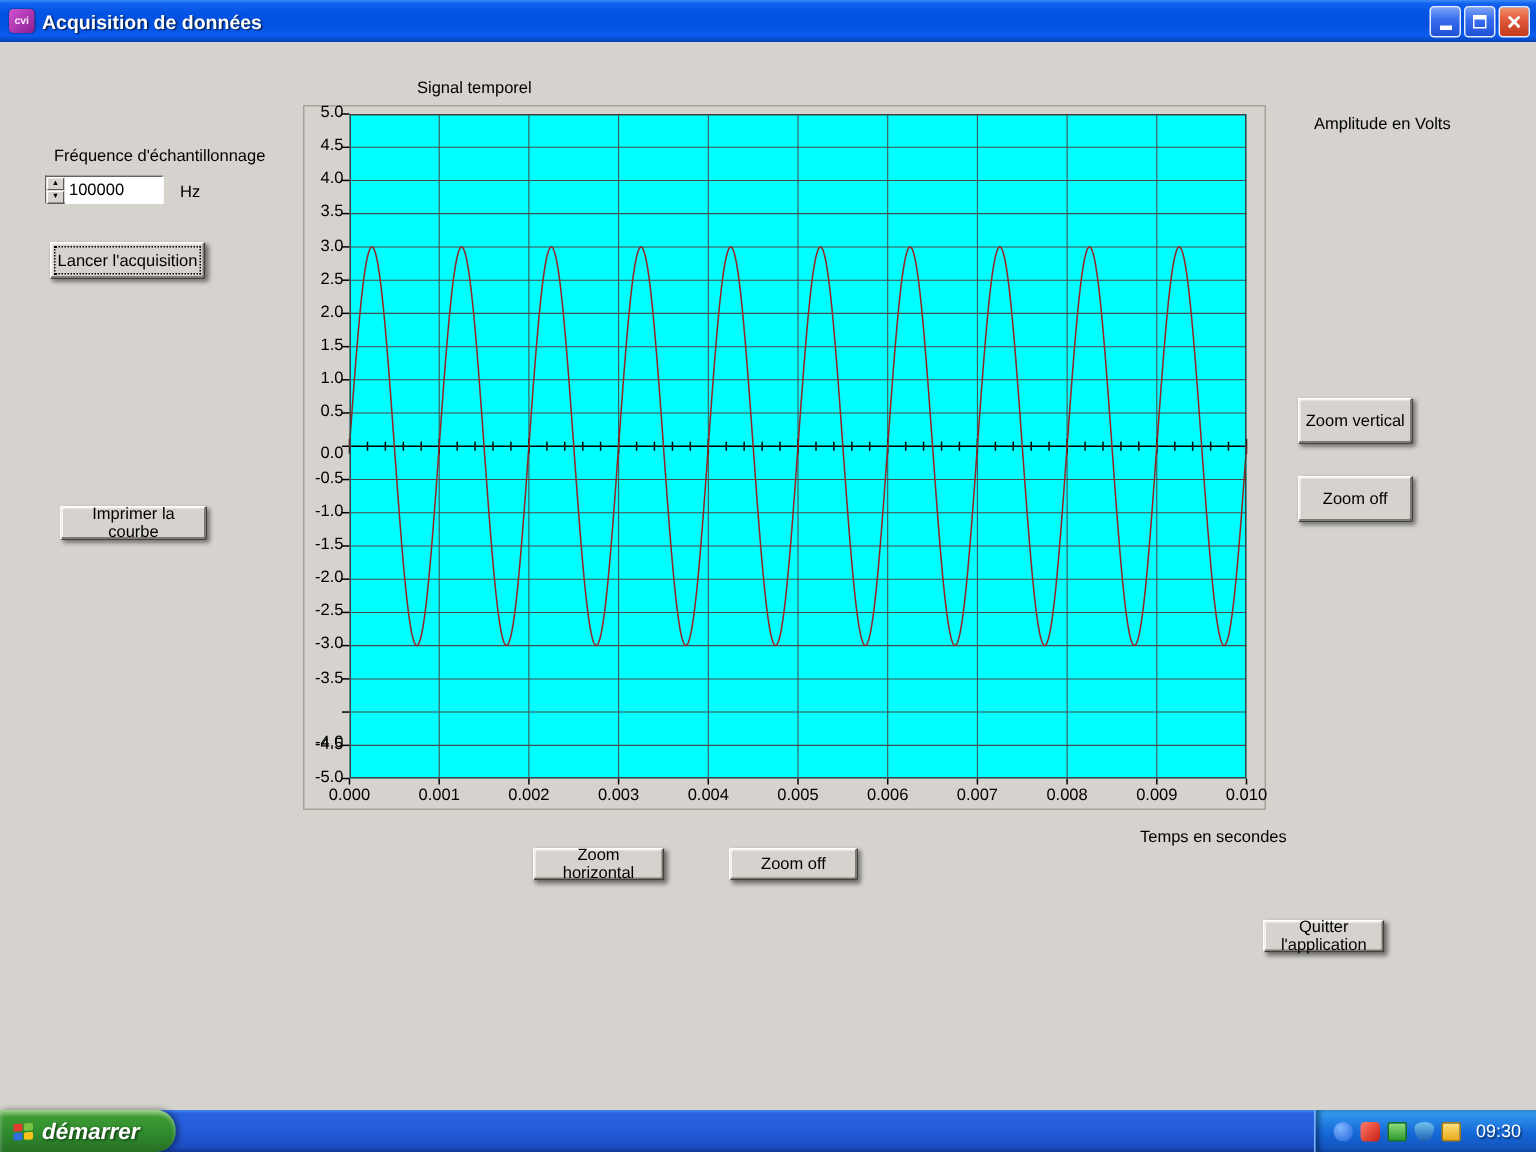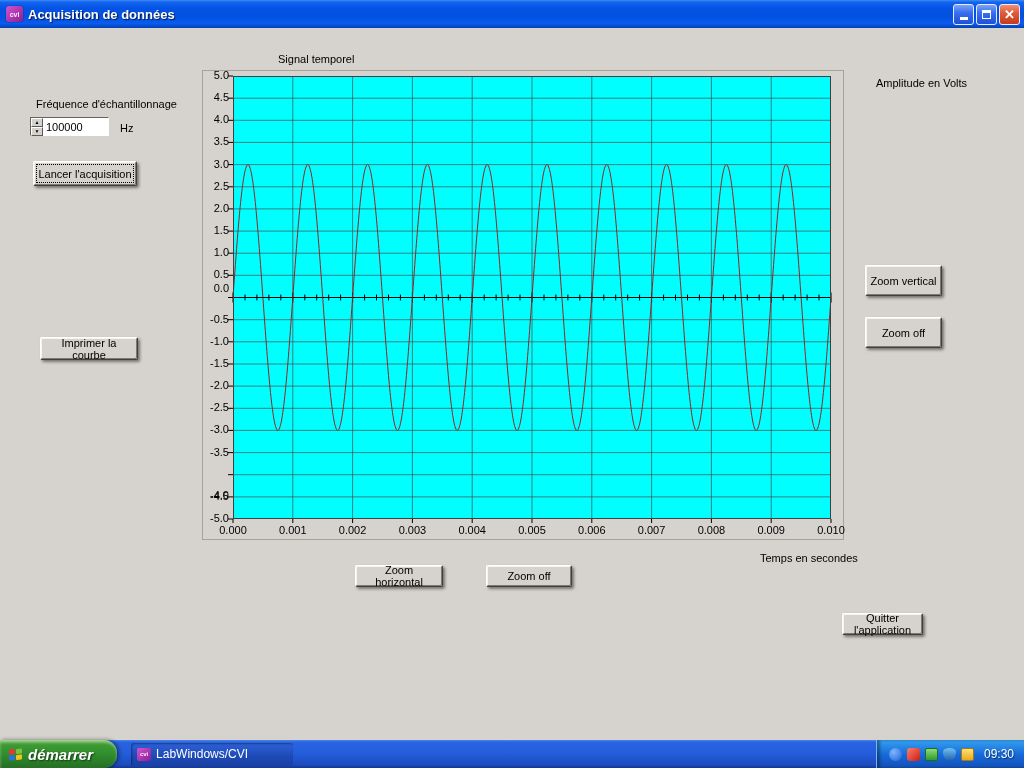--- a/index.html
+++ b/index.html
@@ -119,21 +119,21 @@
         <span class="tick tick-y" style="top: -2px;">5.0</span>
         <span class="tick tick-y" style="top: 20.15px;">4.5</span>
         <span class="tick tick-y" style="top: 42.3px;">4.0</span>
         <span class="tick tick-y" style="top: 64.45px;">3.5</span>
         <span class="tick tick-y" style="top: 86.6px;">3.0</span>
         <span class="tick tick-y" style="top: 108.75px;">2.5</span>
         <span class="tick tick-y" style="top: 130.9px;">2.0</span>
         <span class="tick tick-y" style="top: 153.05px;">1.5</span>
         <span class="tick tick-y" style="top: 175.2px;">1.0</span>
         <span class="tick tick-y" style="top: 197.35px;">0.5</span>
-        <span class="tick tick-y" style="top: 211px;">0.0</span>
+        <span class="tick tick-y" style="top: 225px;">0.0</span>
         <span class="tick tick-y" style="top: 241.65px;">-0.5</span>
         <span class="tick tick-y" style="top: 263.8px;">-1.0</span>
         <span class="tick tick-y" style="top: 285.95px;">-1.5</span>
         <span class="tick tick-y" style="top: 308.1px;">-2.0</span>
         <span class="tick tick-y" style="top: 330.25px;">-2.5</span>
         <span class="tick tick-y" style="top: 352.4px;">-3.0</span>
         <span class="tick tick-y" style="top: 374.55px;">-3.5</span>
         <span class="tick tick-y" style="top: 418px;">-4.0</span>
         <span class="tick tick-y" style="top: 418.85px;">-4.5</span>
         <span class="tick tick-y" style="top: 441px;">-5.0</span>
@@ -279,24 +279,20 @@
   <div class="taskbar">
     <div class="start-button">
       <span class="flag">
         <span class="fr"></span>
           <span class="fg"></span>
           <span class="fb"></span>
           <span class="fy"></span>
       </span>
       <span>démarrer</span>
     </div>
-    <div class="task-item">
-      <span class="cvi-ico">cvi</span>
-      <span>LabWindows/CVI</span>
-    </div>
     <div class="tray">
       <span class="tico t-blue"></span>
       <span class="tico t-red"></span>
       <span class="tico t-green"></span>
       <span class="tico t-shield"></span>
       <span class="tico t-yellow"></span>
       <span class="clock">09:30</span>
     </div>
   </div>
 

